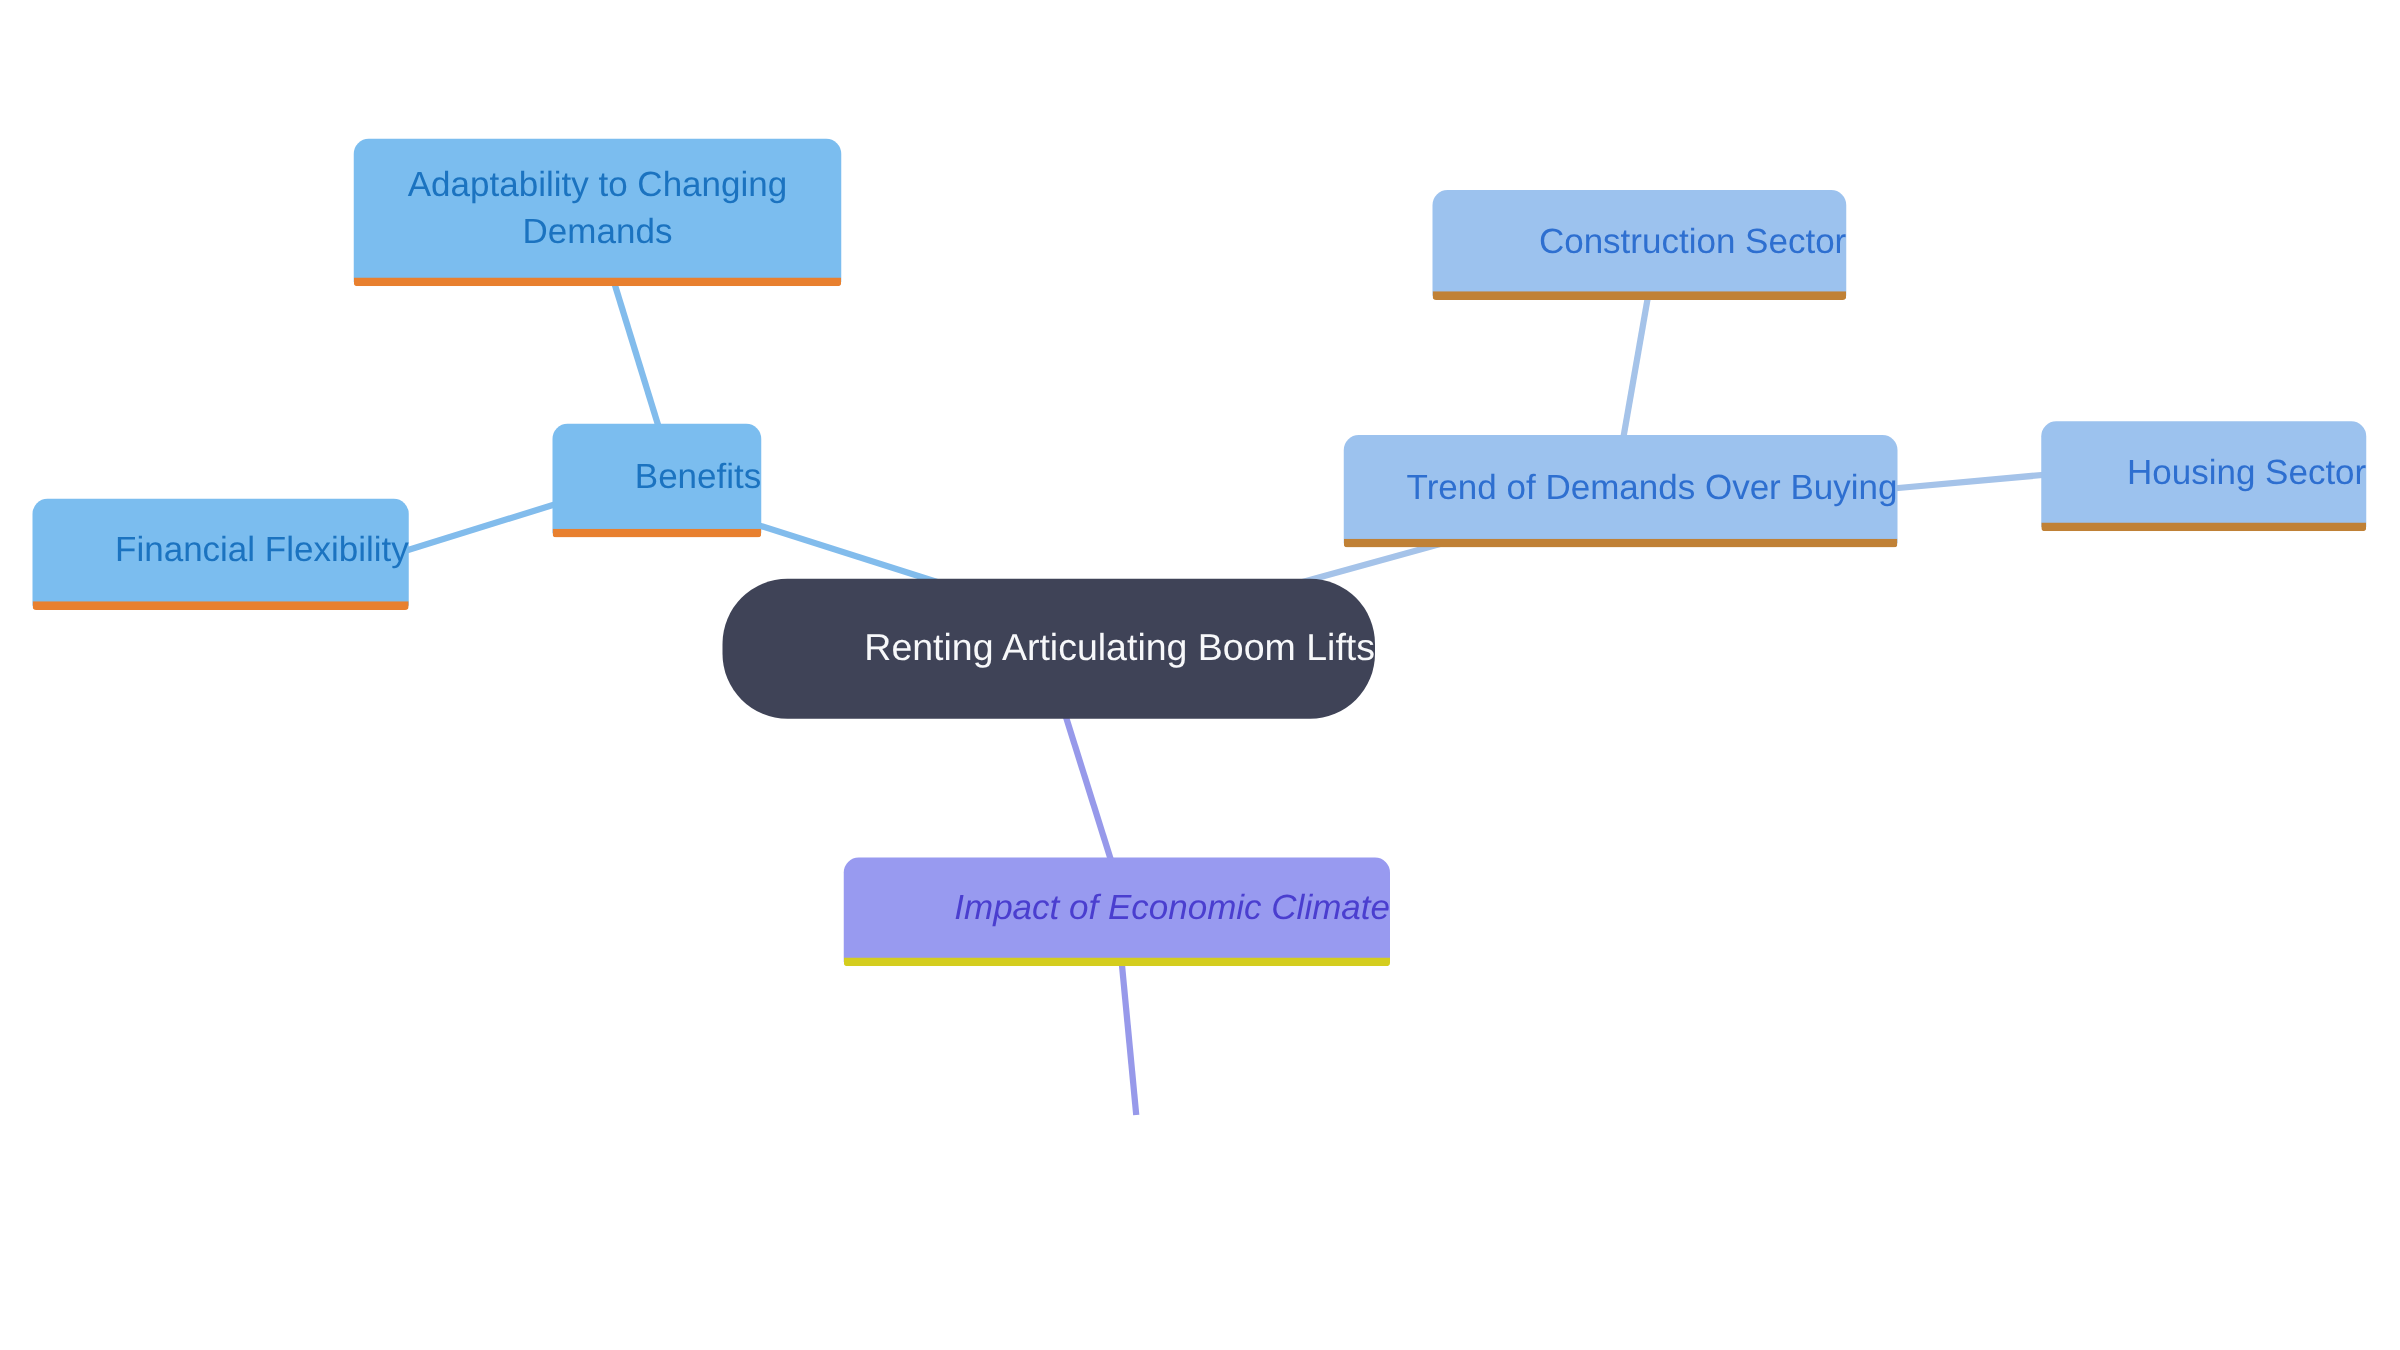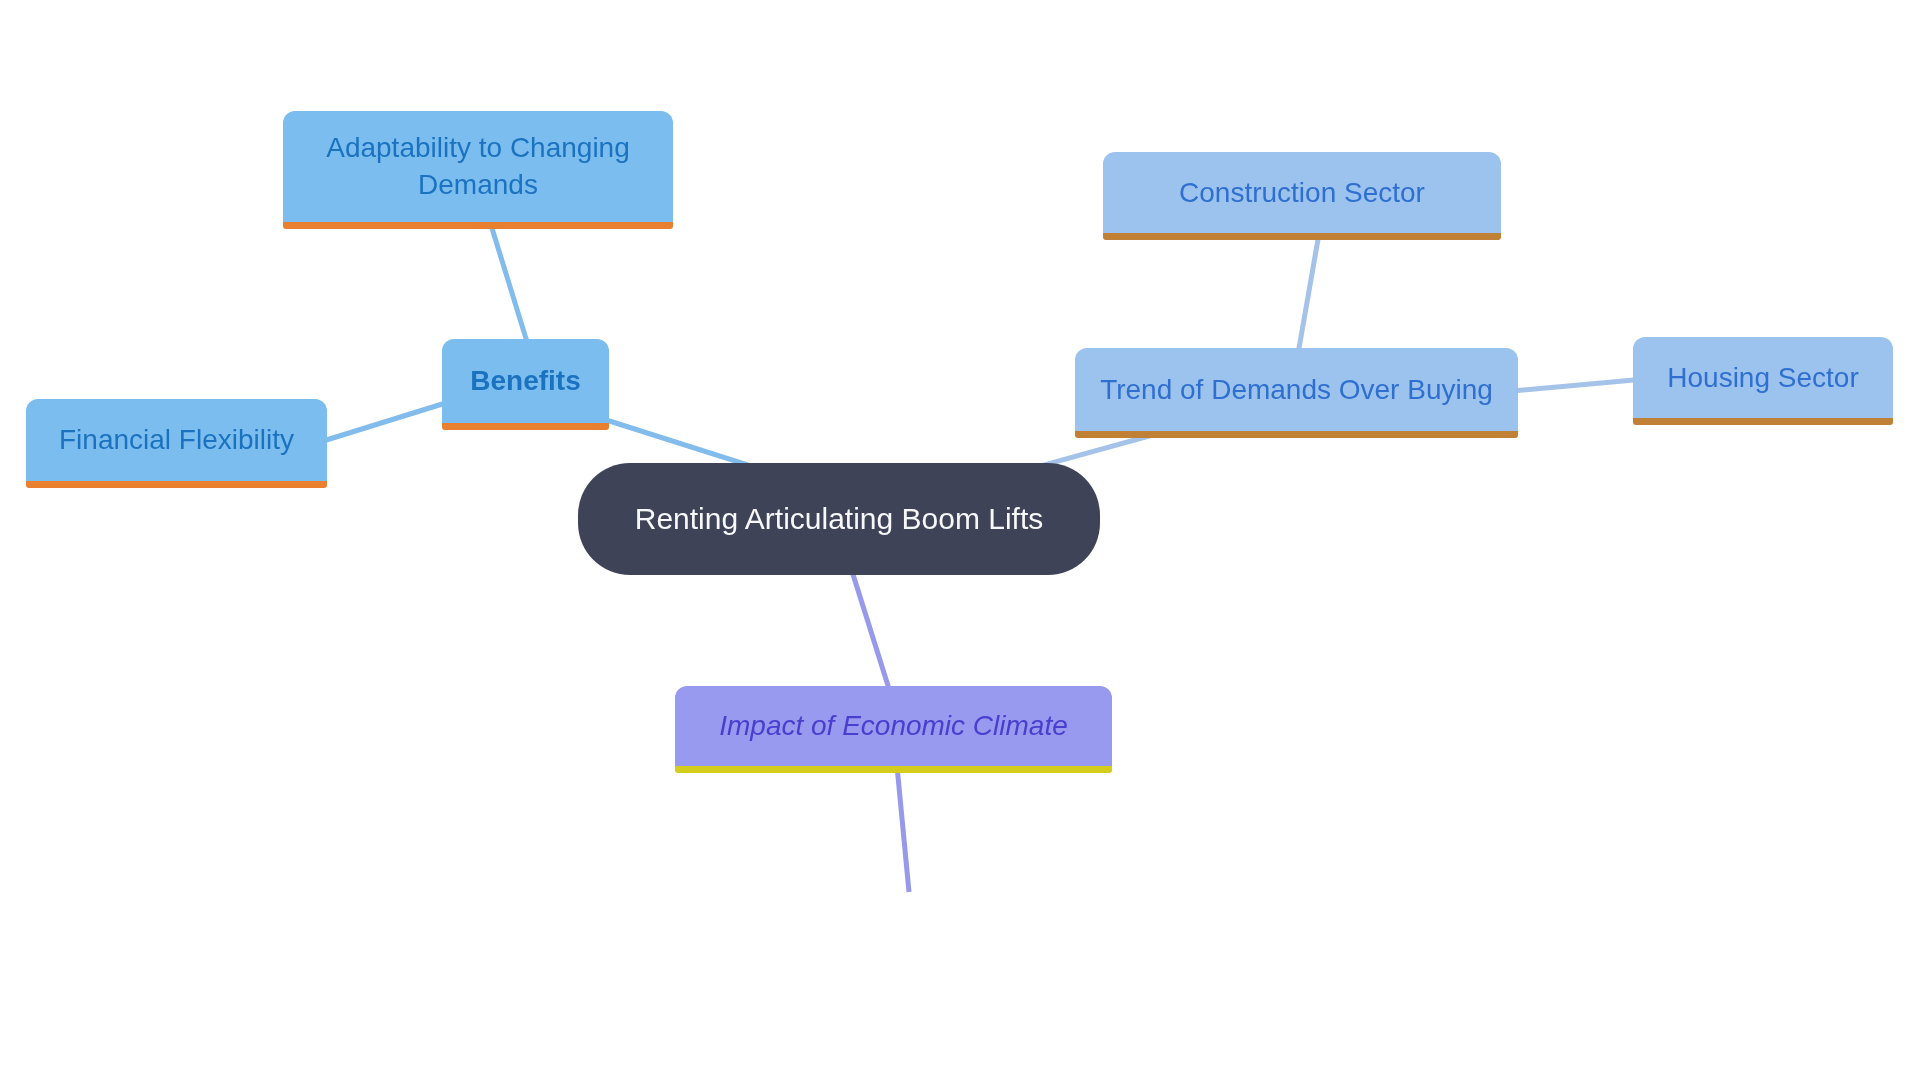--- a/index.html
+++ b/index.html
@@ -21,21 +21,21 @@
     pointer-events: none;
   }
   .edge-left   { stroke: var(--left_link);   stroke-width: 5; }
   .edge-right  { stroke: var(--right_link);  stroke-width: 5; }
   .edge-purple { stroke: var(--purple_link); stroke-width: 5; }
 
   .node {
     position: absolute;
     display: flex;
     align-items: center;
-    justify-content: center;
+    justify-content: flex-end;
     text-align: center;
     cursor: pointer;
   }
   .node .label { white-space: nowrap; }
   .node.wrap .label { white-space: normal; line-height: 1.32; }
 
   .node.central {
     left: 578px; top: 463px; width: 522px; height: 112px;
     background: var(--central_bg);
     border-radius: 52px;
@@ -57,24 +57,24 @@
     color: var(--right_node_text);
     border-bottom: 7px solid var(--right_node_underline);
   }
   .branch.purple {
     background: var(--purple_node_bg);
     color: var(--purple_node_text);
     border-bottom: 7px solid var(--purple_node_underline);
   }
 
   .node.adaptability { left: 283px; top: 111px; width: 390px; height: 118px; }
-  .node.benefits     { left: 442px; top: 339px; width: 167px; height: 91px; font-weight: bold; }
+  .node.benefits     { left: 442px; top: 339px; width: 167px; height: 91px; }
   .node.financial    { left: 26px;  top: 399px; width: 301px; height: 89px; }
   .node.trend        { left: 1075px; top: 348px; width: 443px; height: 90px; }
-  .node.construction { left: 1103px; top: 152px; width: 398px; height: 88px; }
+  .node.construction { left: 1146px; top: 152px; width: 331px; height: 88px; }
   .node.housing      { left: 1633px; top: 337px; width: 260px; height: 88px; }
   .node.impact       { left: 675px; top: 686px; width: 437px; height: 87px; font-style: italic; }
   .node.rental       { left: 753px; top: 885px; width: 312px; height: 90px; }
 </style>
 </head>
 <body>
 
 <div class="canvas">
 
   <svg class="edges" width="1920" height="1080" viewBox="0 0 1920 1080">

